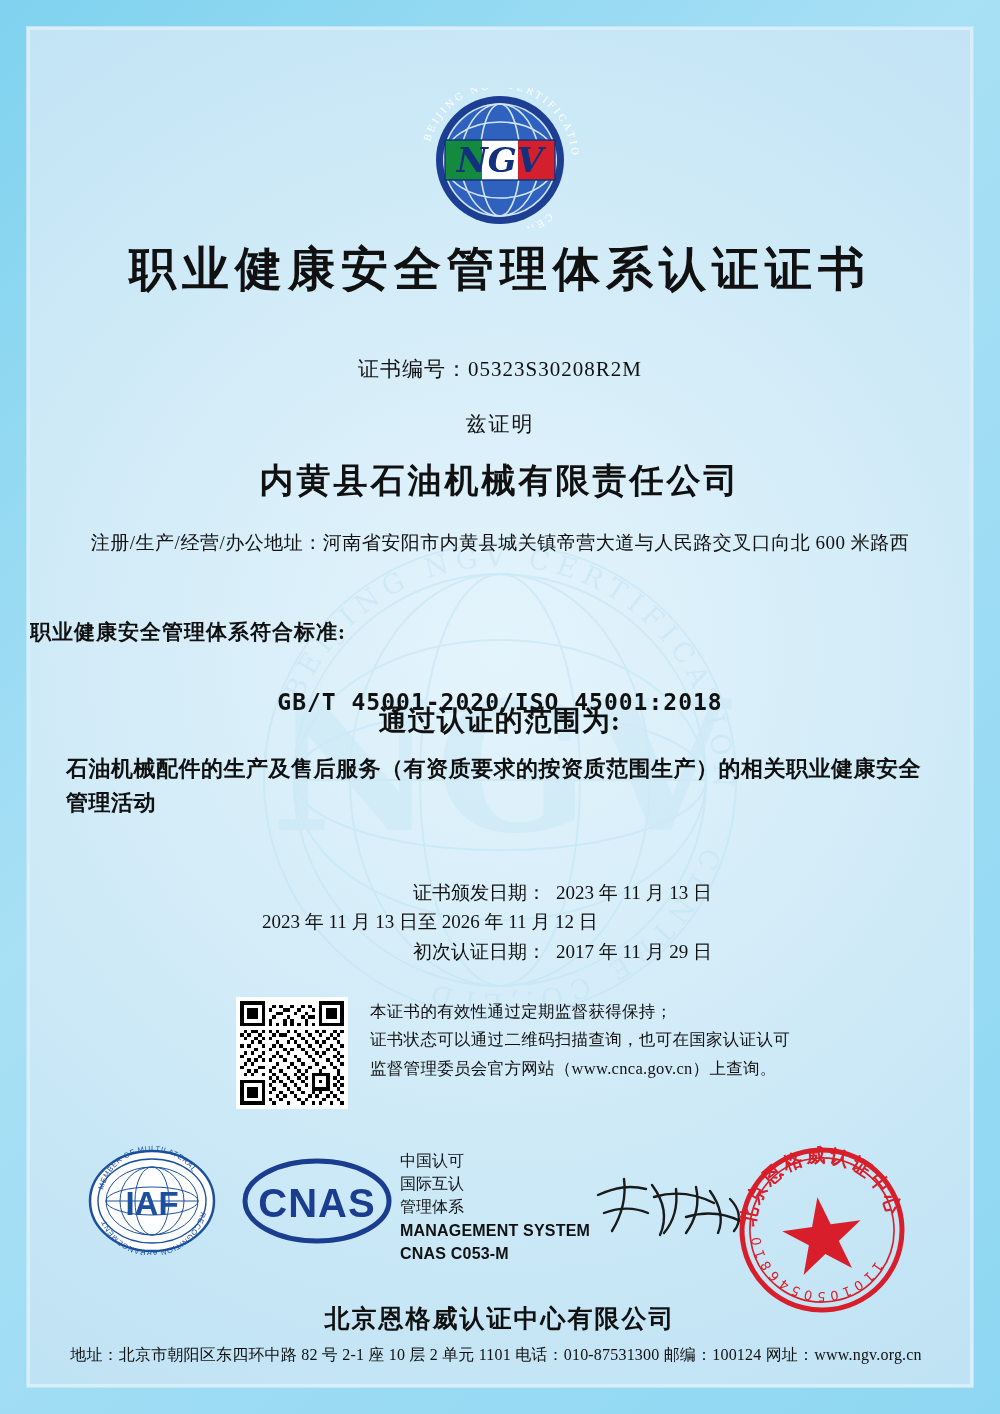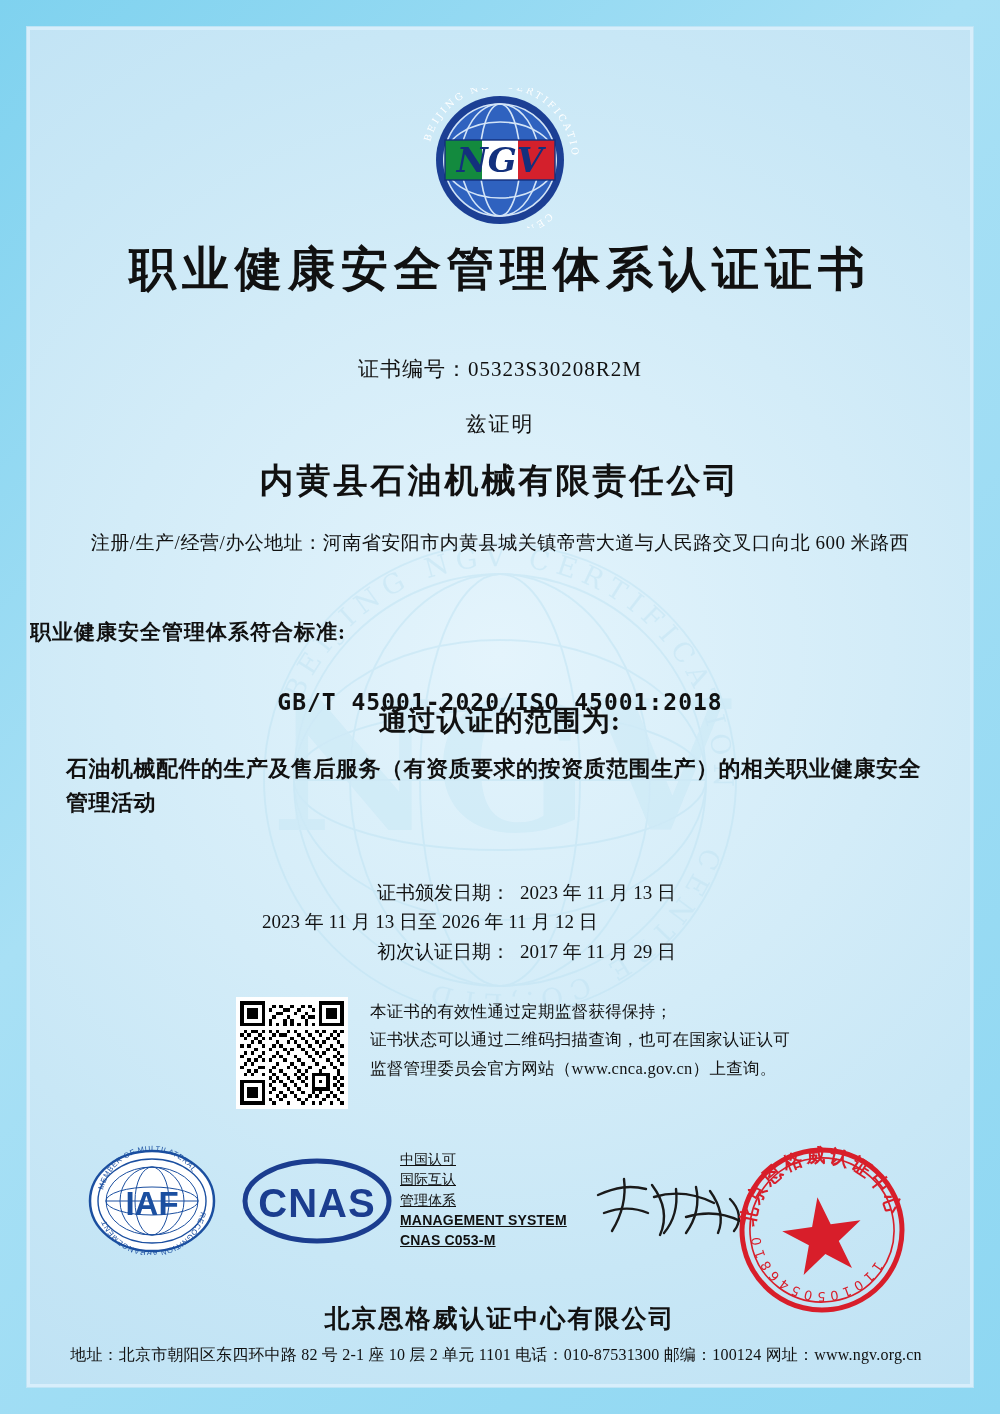--- a/index.html
+++ b/index.html
@@ -184,20 +184,21 @@
     font-size: 19px;
     color: #111;
     line-height: 1.55;
     padding-left: 232px;
   }
   .date-label {
     width: 248px;
     text-align: right;
     padding-right: 10px;
     white-space: nowrap;
+    margin-left: 36px;
   }
   .date-value {
     white-space: nowrap;
   }
 
   
   .qr {
     position: absolute;
     left: 206px;
     top: 967px;
@@ -242,25 +243,24 @@
     position: absolute;
     left: 212px;
     top: 22px;
     width: 150px;
     height: 88px;
   }
   .cnas-text {
     position: absolute;
     left: 370px;
     top: 14px;
-    font-size: 14px;
+    font-size: 16px;
     line-height: 1.45;
     color: #111;
     font-family: "Liberation Sans", sans-serif;
-    text-decoration: underline;
   }
   .cnas-text .en {
     font-weight: bold;
     letter-spacing: 0.2px;
   }
   .signature {
     position: absolute;
     left: 560px;
     top: 38px;
     width: 160px;

